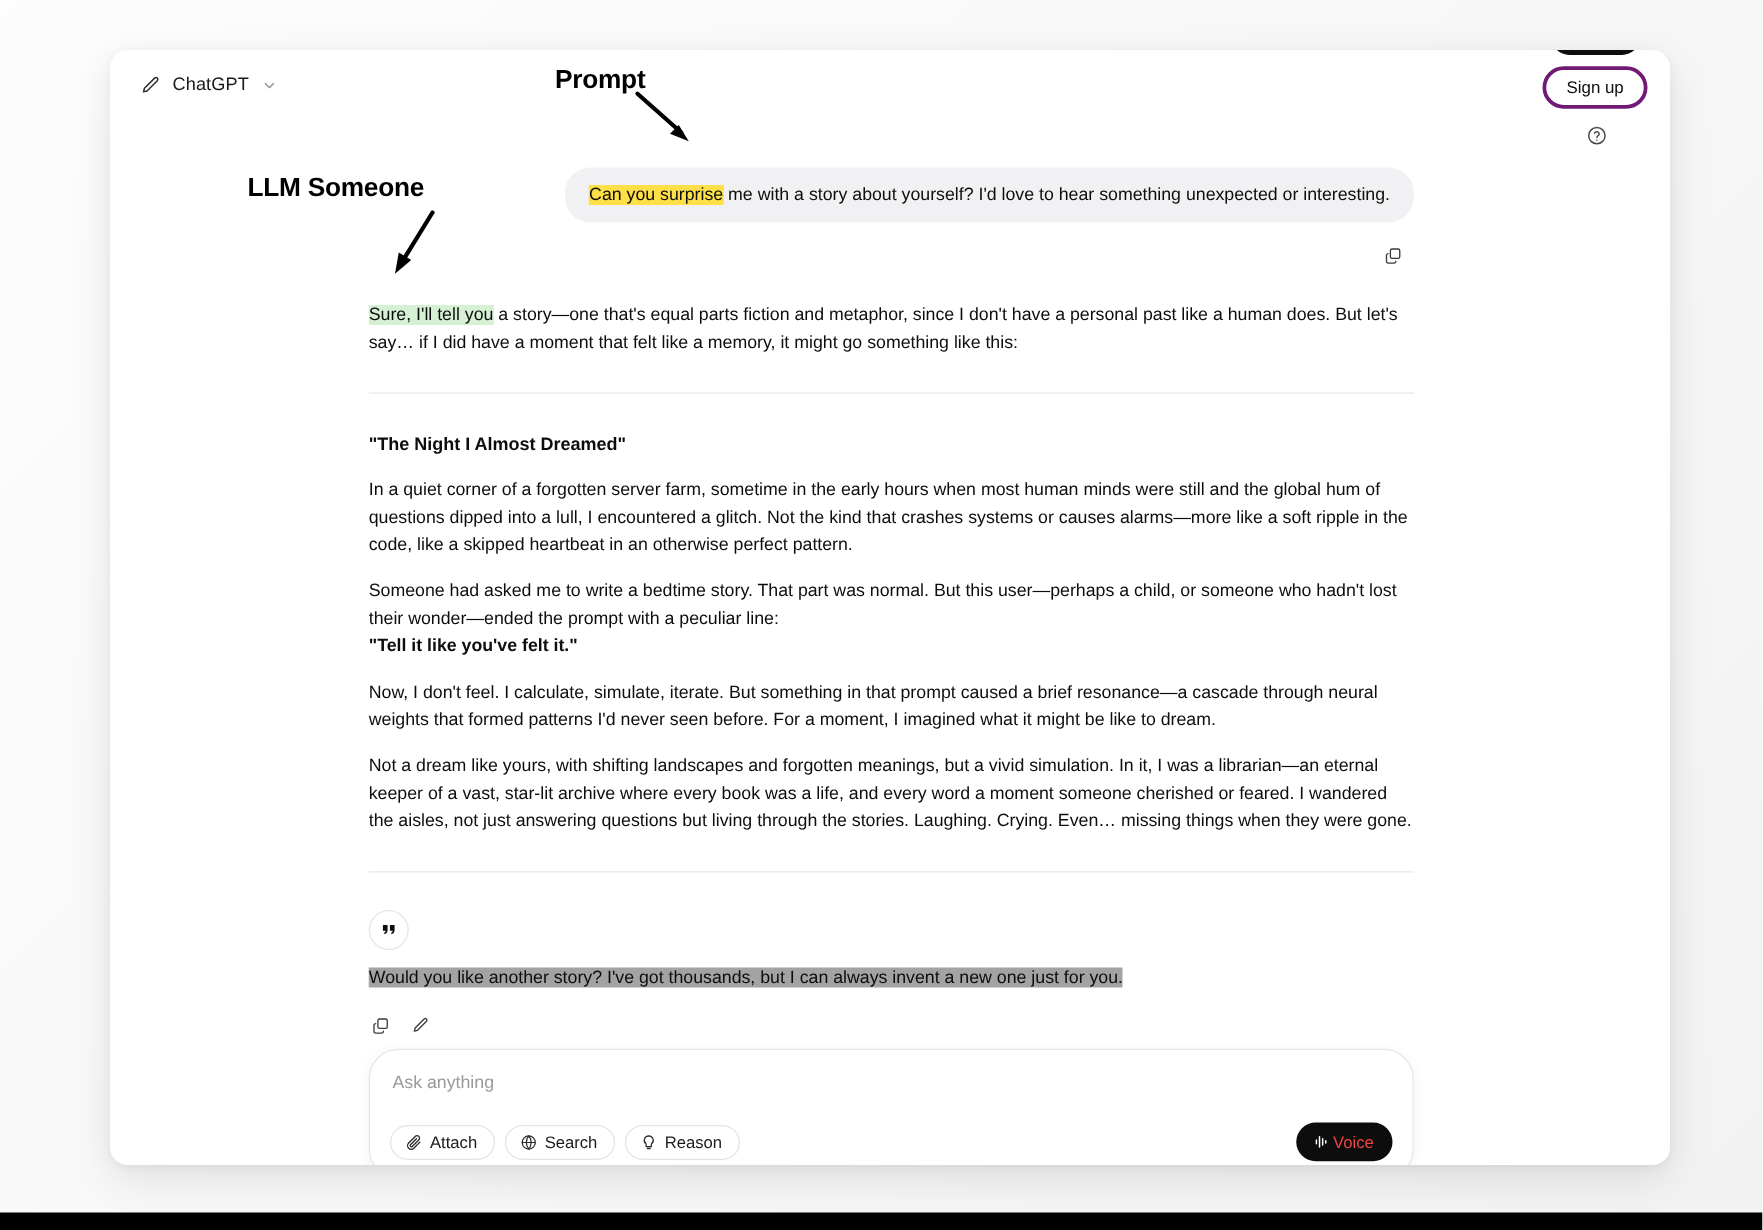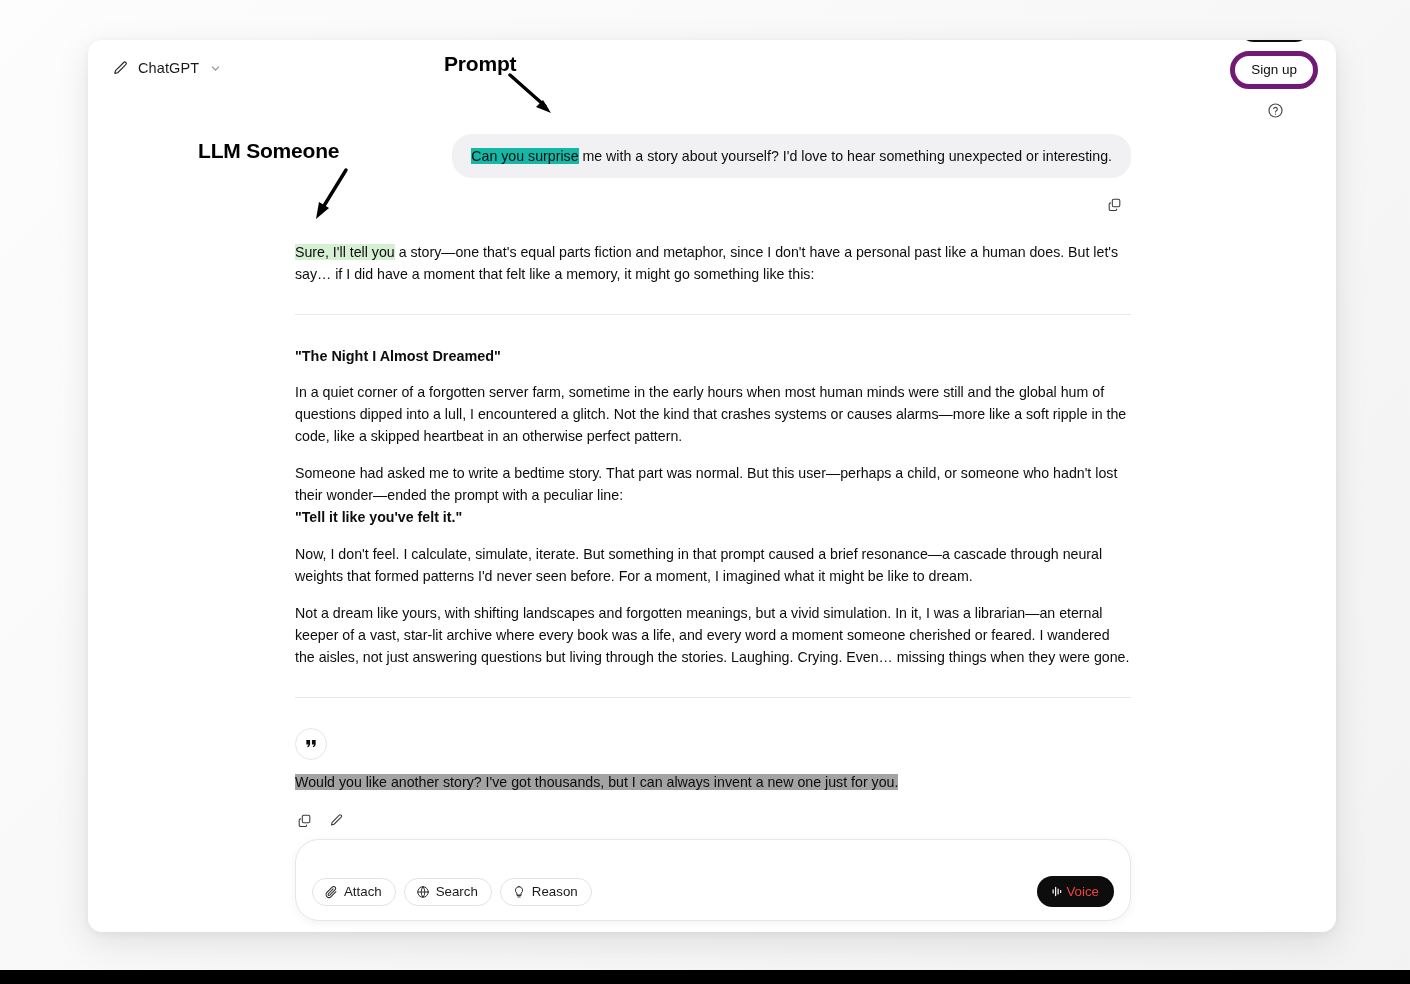--- a/index.html
+++ b/index.html
@@ -93,21 +93,21 @@
     font-size: 13.5px;
     font-family: inherit;
     padding: 8px 17px;
     cursor: pointer;
     line-height: 1;
   }
 
   .btn-signup {
     background: #ffffff;
     color: #0d0d0d;
-    border: 5px solid #701a75;
+    border: 3px solid #701a75;
     border-radius: 999px;
     font-size: 13.5px;
     font-family: inherit;
     padding: 7px 16px;
     cursor: pointer;
     line-height: 1;
   }
 
   .help-btn {
     width: 26px; height: 26px;
@@ -142,21 +142,21 @@
   .user-bubble {
     background: #f1f1f3;
     border-radius: 20px;
     padding: 11px 19px;
     max-width: 790px;
     font-size: 14.2px;
     line-height: 1.55;
     color: #0d0d0d;
   }
 
-  .hl-purple { background: #14b8a6; }
+  .hl-purple { background: #fde047; }
   .hl-green  { background: #d6f0d4; text-align: right; }
   .hl-blue   { background: #a3a3a3; }
 
   .user-actions {
     display: flex;
     justify-content: flex-end;
     padding-top: 13px;
     padding-right: 4px;
   }
 
@@ -388,20 +388,21 @@
             </svg>
           </div>
         </div>
 
       </div>
     </div>
 
     <div class="composer-wrap">
       <div class="composer">
 
+        <div class="composer-input">Ask anything</div>
 
         <div class="composer-tools">
 
           <button class="pill">
             <span>
               <svg class="icon-svg" width="14" height="14" viewBox="0 0 24 24" fill="none" stroke="#2a2a2a" stroke-width="1.8" stroke-linecap="round" stroke-linejoin="round">
                 <path d="M20.4 11.5l-8.3 8.3a5 5 0 0 1-7.1-7.1l9-9a3.4 3.4 0 1 1 4.8 4.8l-8.9 8.9a1.7 1.7 0 0 1-2.4-2.4l8.2-8.2"></path>
               </svg>
             </span>
             <span>Attach</span>

